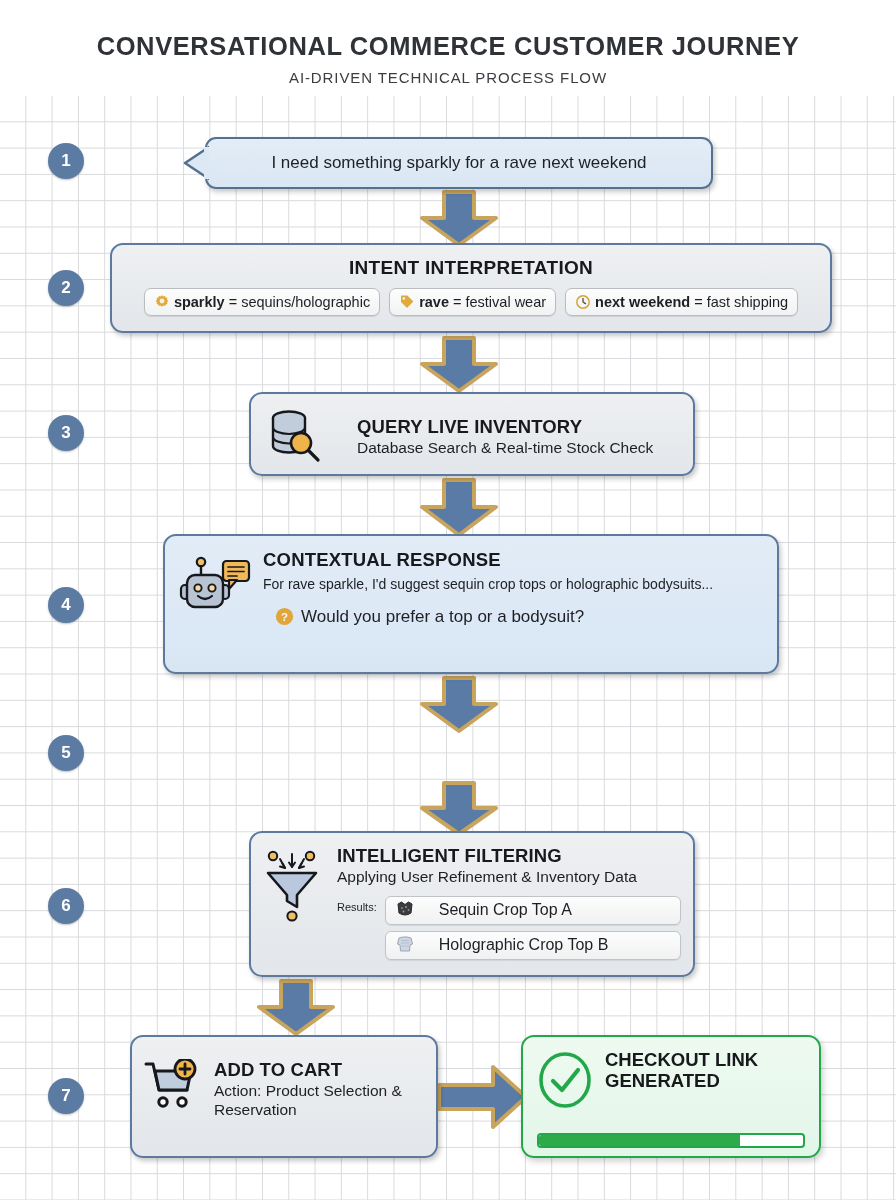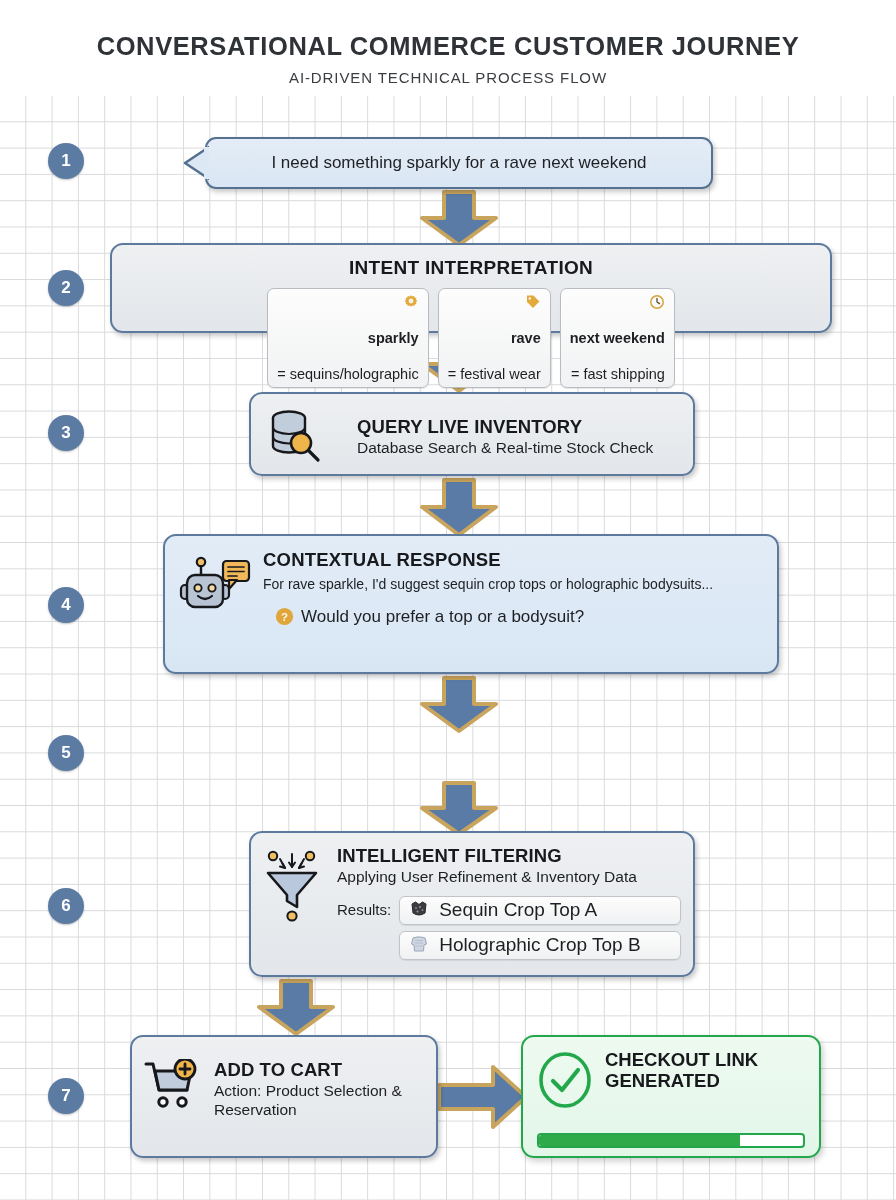--- a/index.html
+++ b/index.html
@@ -180,26 +180,25 @@
     align-items: center;
   }
   .chip {
     box-sizing: border-box;
     border: 1px solid #b9bcc0;
     border-radius: 7px;
     background: linear-gradient(180deg, #fdfdfd 0%, #f1f2f3 100%);
     padding: 5px 9px;
     display: flex;
     align-items: flex-end;
-    gap: 20px;
+    gap: 4px;
     font-size: 14.5px;
     color: #1d1f23;
     white-space: nowrap;
     box-shadow: 0 1px 1px rgba(0,0,0,0.10);
-    flex-direction: column;
   }
   .chip b { font-weight: bold; }
 
   
   #node4-inner {
     display: flex;
     padding: 13px 14px;
     gap: 12px;
     height: 100%;
     box-sizing: border-box;
@@ -236,41 +235,41 @@
     box-sizing: border-box;
   }
   #node6-body { flex: 1 1 auto; }
   #results-row {
     display: flex;
     align-items: flex-start;
     gap: 8px;
     margin-top: 9px;
   }
   #results-label {
-    font-size: 15px;
+    font-size: 11px;
     color: #1d1f23;
     padding-top: 5px;
     white-space: nowrap;
   }
   #results-list {
     display: flex;
     flex-direction: column;
     gap: 6px;
     flex: 1 1 auto;
   }
   .result-chip {
     box-sizing: border-box;
     border: 1px solid #c0c3c7;
     border-radius: 6px;
     background: linear-gradient(180deg, #fdfdfd 0%, #f0f1f2 100%);
     padding: 3px 8px;
     display: flex;
     align-items: center;
-    gap: 9px;
-    font-size: 19px;
+    gap: 23px;
+    font-size: 16px;
     color: #1d1f23;
     box-shadow: 0 1px 1px rgba(0,0,0,0.08);
     height: 29px;
   }
 
   
   #node7b-inner {
     display: flex;
     padding: 12px 14px 8px 14px;
     gap: 12px;

